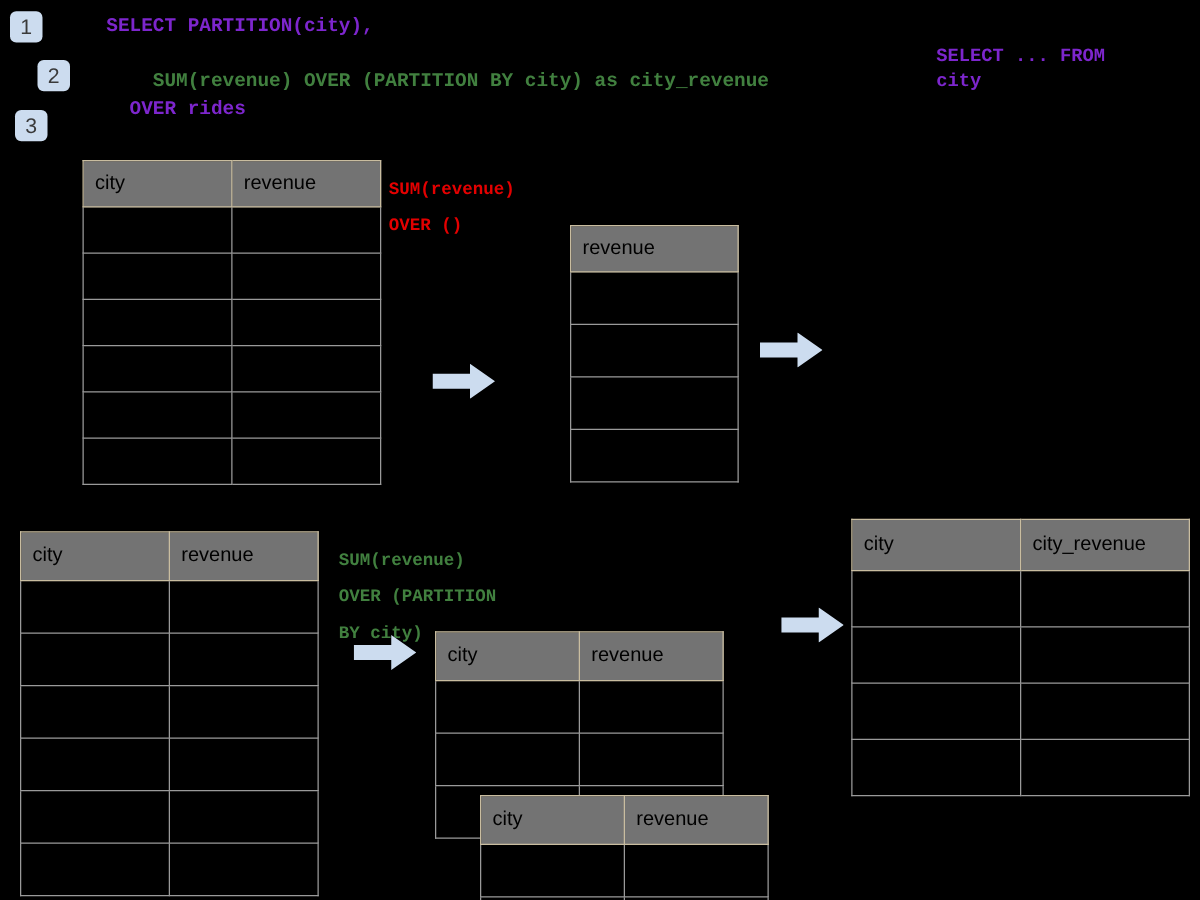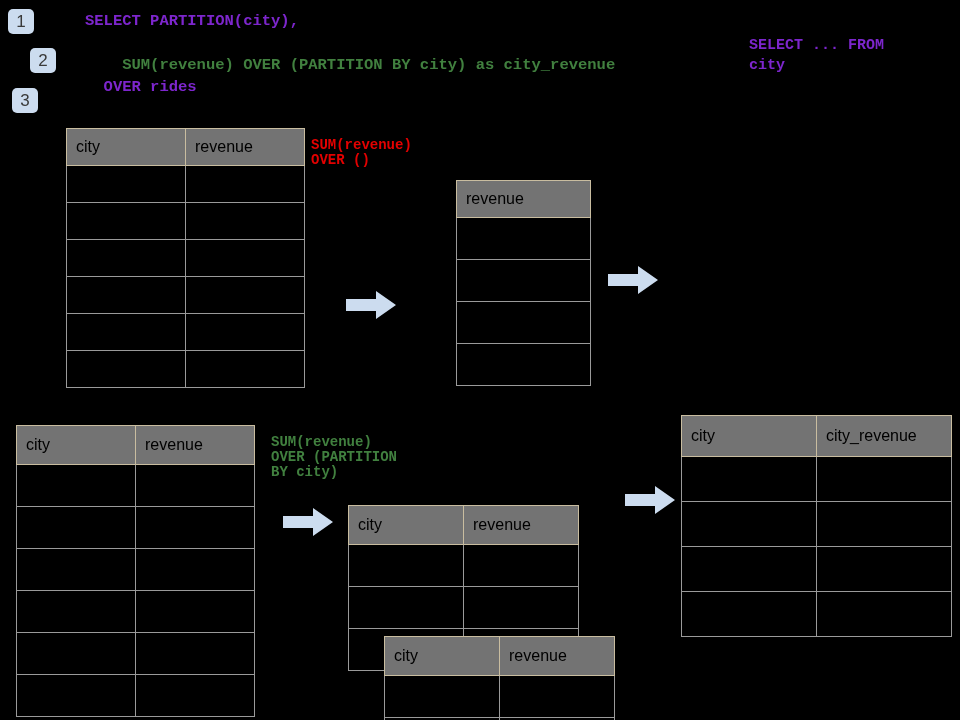--- a/index.html
+++ b/index.html
@@ -52,21 +52,21 @@
     font-weight: bold;
     white-space: pre;
     color: #7d26cd;
   }
 
   
   .annot {
     position: absolute;
     font-family: "Liberation Mono", "DejaVu Sans Mono", monospace;
     font-size: 14px;
-    line-height: 15px;
+    line-height: 29px;
     font-weight: bold;
     white-space: pre;
   }
 
   
   .tbl {
     position: absolute;
     border-collapse: collapse;
     table-layout: fixed;
     background: #000000;

